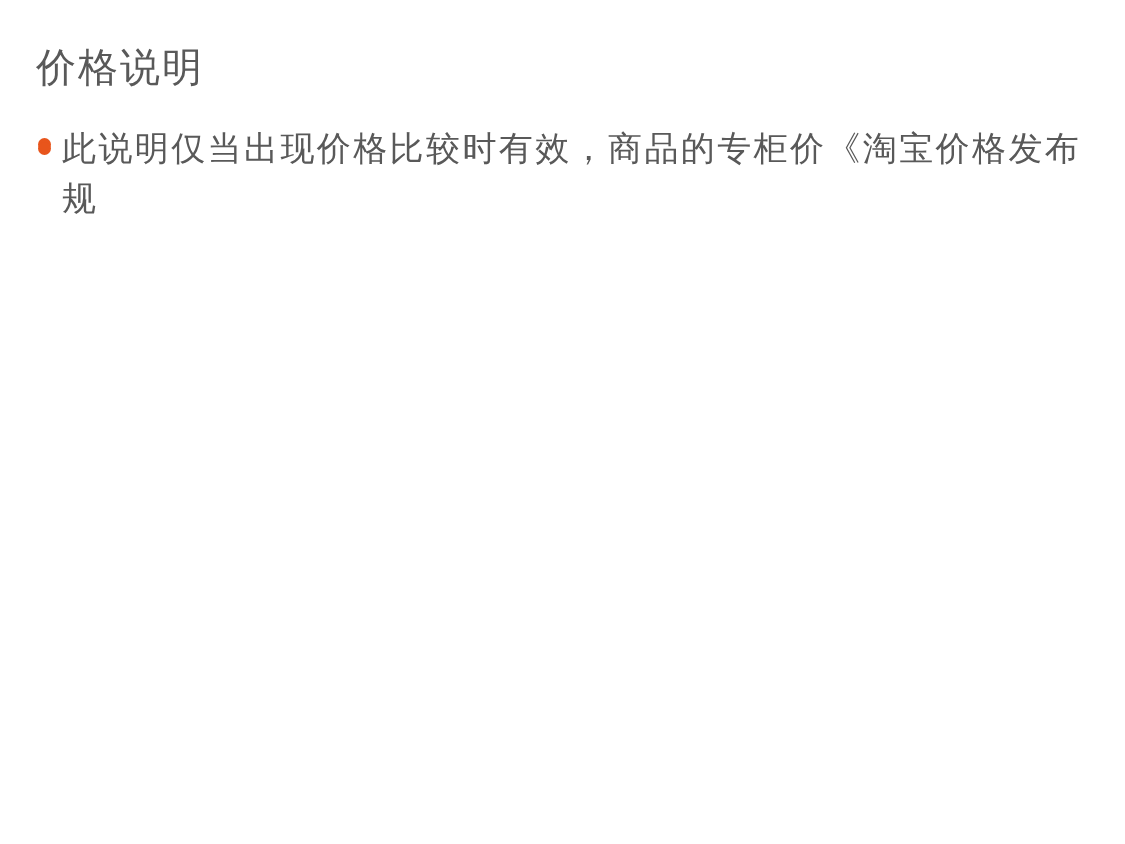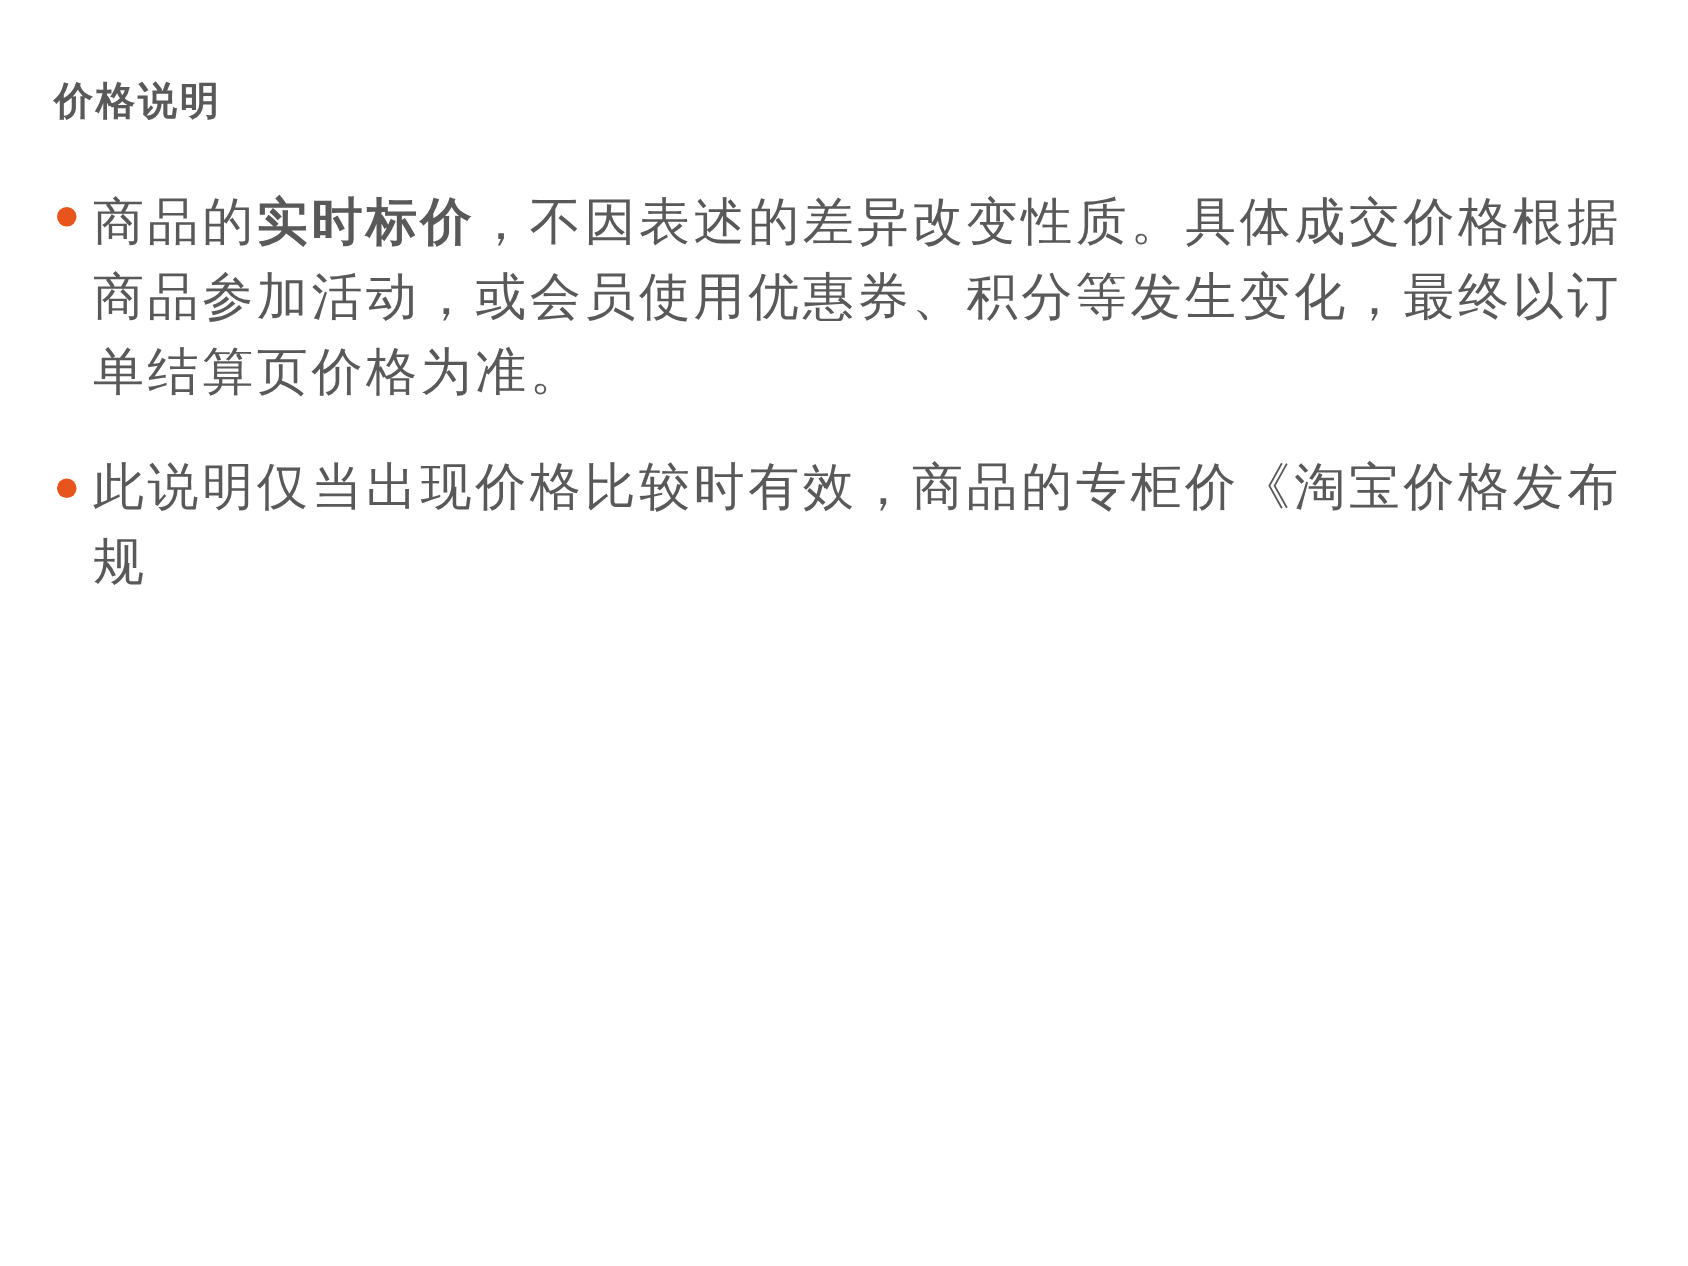--- a/index.html
+++ b/index.html
@@ -20,23 +20,23 @@
     font-family: "Liberation Sans", sans-serif;
   }
   .page {
     position: relative;
     width: 1125px;
     height: 844px;
     background: var(--bg-color);
   }
   .page-title {
     margin: 46px 36px 0 36px;
-    font-size: 26px;
+    font-size: 40px;
     line-height: 42px;
-    font-weight: 700;
+    font-weight: 400;
     color: var(--text-color);
     letter-spacing: 2px;
   }
   .section {
     position: relative;
     margin-left: 36px;
     margin-right: 33px;
     padding-left: 26px;
     line-break: strict;
   }
@@ -77,21 +77,20 @@
 </head>
 <body>
 
 <div class="page">
 
   <h1 class="page-title">价格说明</h1>
 
 
   <section class="section with-heading section-2">
     <span class="bullet"></span>
-    <p class="para"><span>商品的</span><span class="seg-bold">实时标价</span><span>，不因表述的差异改变性质。具体成交价格根据商品参加活动，或会员使用优惠券、积分等发生变化，最终以订单结算页价格为准。</span></p>
   </section>
 
 
   <section class="section plain section-4">
     <span class="bullet"></span>
     <p class="para"><span>此说明仅当出现价格比较时有效，商品的专柜价《淘宝价格发布规</span></p>
   </section>
 
 </div>
 

